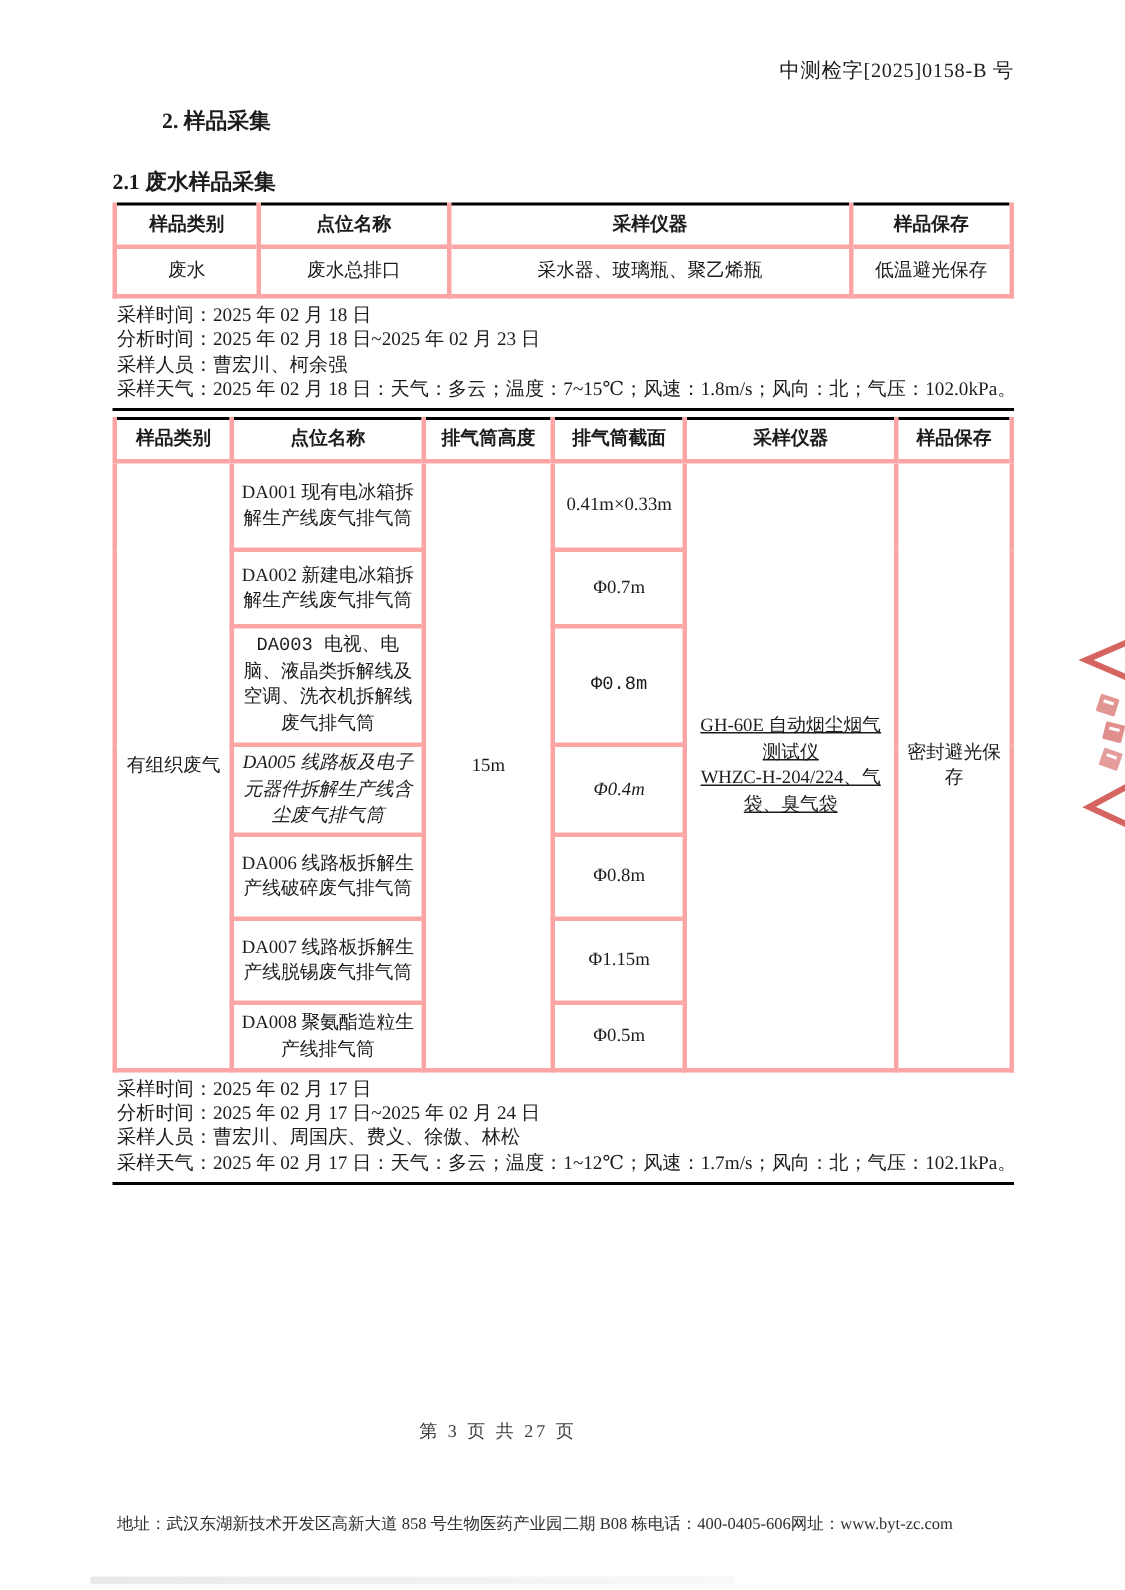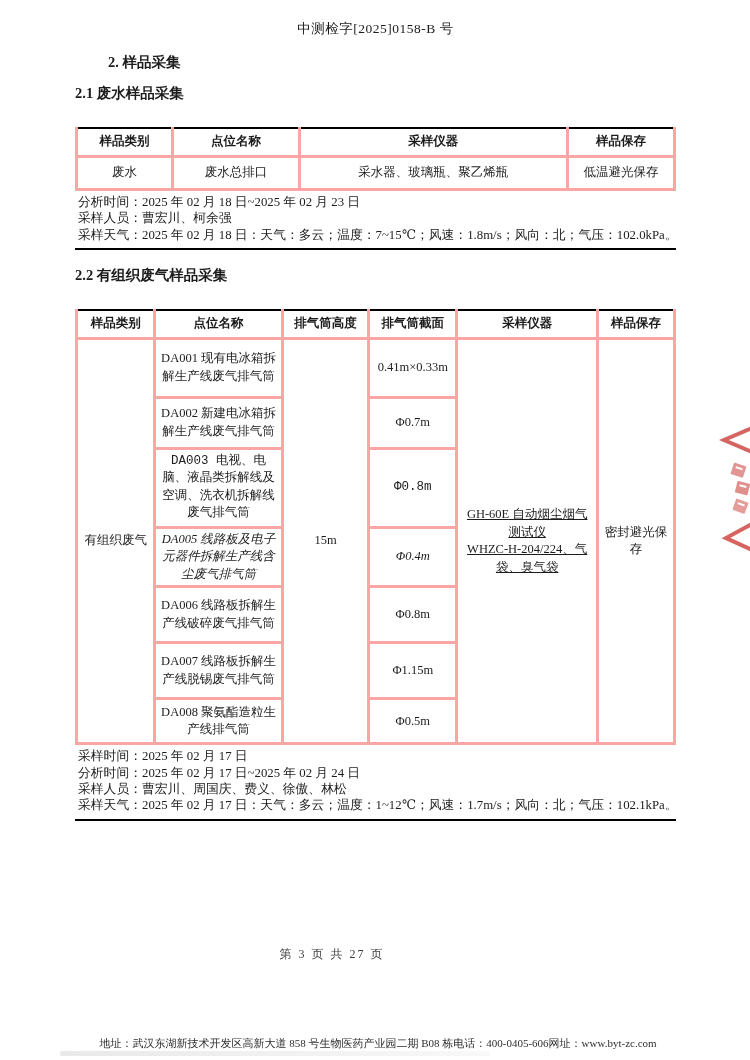--- a/index.html
+++ b/index.html
@@ -8,38 +8,38 @@
     width:750px; height:1060px;
     margin:0 auto;
     background:#ffffff;
     font-family:"Liberation Serif","DejaVu Serif",serif;
     color:#1c1c1c;
     overflow:hidden;
   }
   .content { position:absolute; left:75px; top:0; width:601px; }
 
   .doc-number {
-    margin-top:20px;
-    text-align:center;
+    margin-top:38px;
+    text-align:right;
     font-size:13.5px;
     letter-spacing:0.5px;
   }
   .sec-title {
     font-weight:bold;
     font-size:14.5px;
     margin-top:13px;
   }
   .sec-title.first { margin-top:15px;margin-left:33px; }
-  .sec-sub { margin-top:12px; }
+  .sec-sub { margin-top:22px; }
 
   table.tbl {
     border-collapse:collapse;
     width:100%;
     table-layout:fixed;
-    margin-top:24px;
+    margin-top:4px;
     padding-left:28px;
   }
   .tbl th, .tbl td {
     border:3px solid #fca5a5;
     text-align:center;
     vertical-align:middle;
     font-size:12.5px;
     line-height:1.4;
     padding:2px 3px;
     word-break:break-all;
@@ -89,25 +89,25 @@
   .page-footer {
     position:absolute;
     left:0; top:946px; width:664px;
     text-align:center;
     font-size:12px;
     color:#3d3d3d;
     letter-spacing:2px;
   }
   .address-bar {
     position:absolute;
-    left:78px; top:1036px; width:600px;
+    left:78px; top:1008px; width:600px;
     font-size:11px;
     color:#2e2e2e;
     display:flex;
-    justify-content:center;
+    justify-content:flex-start;
     white-space:nowrap;
   }
 
   .stamp {
     position:absolute;
     right:-4px; top:424px;
     width:46px; height:130px;
     opacity:0.85;
   }
   .bottom-smudge {
@@ -140,26 +140,26 @@
       <tr class="t1-row">
         <td>废水</td>
         <td>废水总排口</td>
         <td>采水器、玻璃瓶、聚乙烯瓶</td>
         <td>低温避光保存</td>
       </tr>
     </tbody>
       </table>
 
     <div class="info-block">
+      <div class="info-line">采样时间：2025 年 02 月 18 日</div>
       <div class="info-line">分析时间：2025 年 02 月 18 日~2025 年 02 月 23 日</div>
       <div class="info-line">采样人员：曹宏川、柯余强</div>
       <div class="info-line">采样天气：2025 年 02 月 18 日：天气：多云；温度：7~15℃；风速：1.8m/s；风向：北；气压：102.0kPa。</div>
     </div>
 
-    <div class="sec-title" style="margin-top:16px;">2.2 有组织废气样品采集</div>
 
     <table class="tbl">
       <tbody>
           <tr>
         <th class="t2-c1">样品类别</th>
         <th class="t2-c2">点位名称</th>
         <th class="t2-c3">排气筒高度</th>
         <th class="t2-c4">排气筒截面</th>
         <th class="t2-c5">采样仪器</th>
         <th class="t2-c6">样品保存</th>

